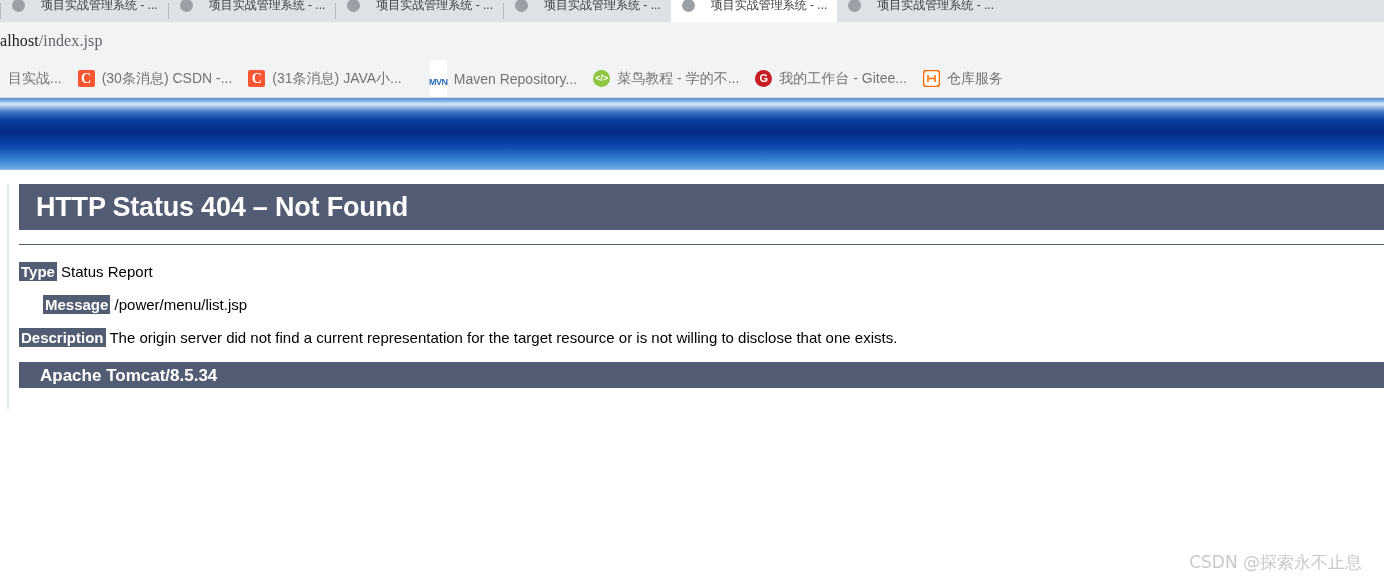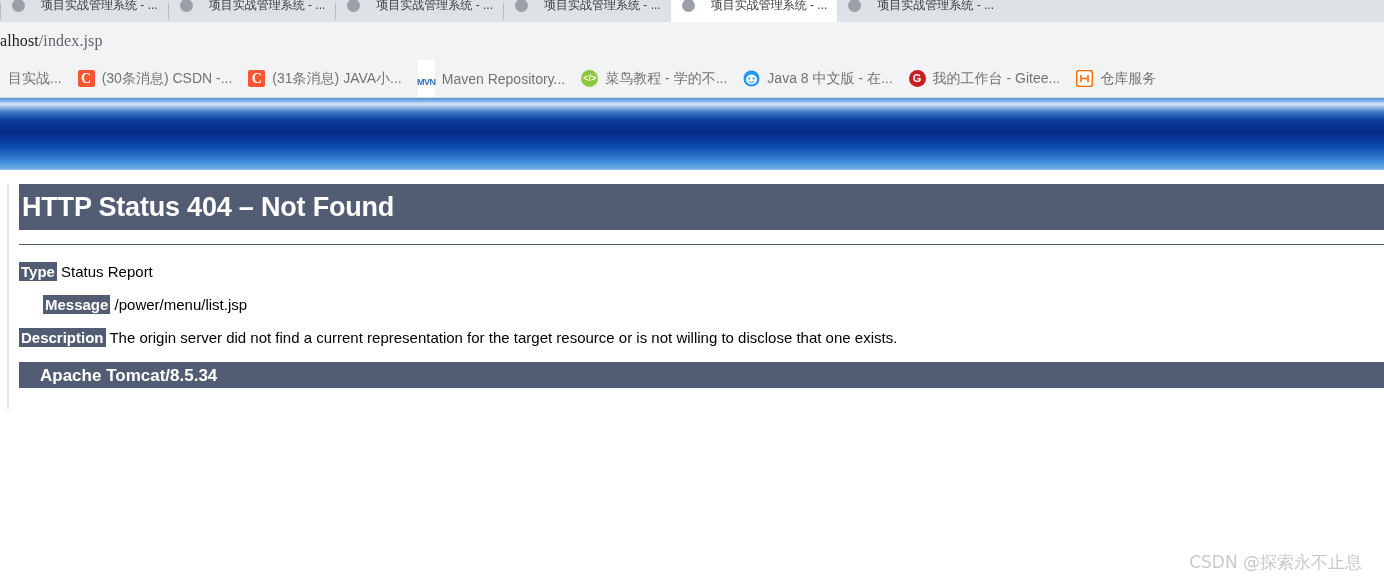--- a/index.html
+++ b/index.html
@@ -120,20 +120,21 @@
     line-height: 1;
   }
   .ico-csdn { background: #fc5531; font-family: "Liberation Serif", serif; font-size: 14px; }
   .ico-maven {
     background: #ffffff; color: #1f6fc4;
     font-size: 8px; font-weight: bold; letter-spacing: -0.5px;
     border-radius: 0;
     flex-direction: column;
     justify-content: flex-start;
     padding: 19px 0;
+    margin-left: 12px;
   }
   .maven-bar { width: 15px; height: 3px; background: #2a6ebb; }
   .ico-rn { background: #8ec63f; border-radius: 50%; color:#fff; font-size: 9px; }
   .ico-java { background: transparent; }
   .ico-gitee { background: #c71d23; border-radius: 50%; font-size: 11px; }
   .ico-cangku { background: #ffffff; color: #ff6a00; font-size: 13px; font-weight: bold; }
 
   
   #page-viewport {
     position: relative;
@@ -168,21 +169,21 @@
     background: #525D73;
     color: #ffffff;
     font-weight: bold;
     white-space: nowrap;
     overflow: hidden;
   }
   #status-heading {
     margin-top: 13px;
     font-size: 27px;
     line-height: 46px;
-    padding-left: 3px;
+    padding-left: 17px;
     letter-spacing: -0.2px;
   }
   hr.rule {
     border: none;
     border-top: 1px solid #525D73;
     margin: 14px 0 0 0;
     padding: 0;
   }
   .detail-row {
     font-size: 15px;
@@ -278,32 +279,20 @@
         <span class="maven-bar"></span>
       </span>
       <span class="bm-label">Maven Repository...</span>
     </div>
 
     <div class="bookmark">
       <span class="bm-ico ico-rn">&lt;/&gt;</span>
       <span class="bm-label">菜鸟教程 - 学的不...</span>
     </div>
 
-    <div class="bookmark">
-      <span class="bm-ico ico-java">
-        <svg width="17" height="17" viewBox="0 0 17 17">
-          <circle cx="8.5" cy="8.5" r="8" fill="#2196f3"></circle>
-          <ellipse cx="8.5" cy="9.5" rx="5.5" ry="5" fill="#ffffff"></ellipse>
-          <circle cx="6.3" cy="8.6" r="1.1" fill="#2196f3"></circle>
-          <circle cx="10.7" cy="8.6" r="1.1" fill="#2196f3"></circle>
-          <path d="M5.5 11.6 Q8.5 13.4 11.5 11.6" stroke="#2196f3" stroke-width="1" fill="none"></path>
-        </svg>
-      </span>
-      <span class="bm-label">Java 8 中文版 - 在...</span>
-    </div>
 
     <div class="bookmark">
       <span class="bm-ico ico-gitee">G</span>
       <span class="bm-label">我的工作台 - Gitee...</span>
     </div>
 
     <div class="bookmark">
       <span class="bm-ico ico-cangku">
         <svg width="17" height="17" viewBox="0 0 17 17">
           <rect x="0.5" y="0.5" width="16" height="16" rx="3" fill="none" stroke="#ff6a00" stroke-width="1.6"></rect>

